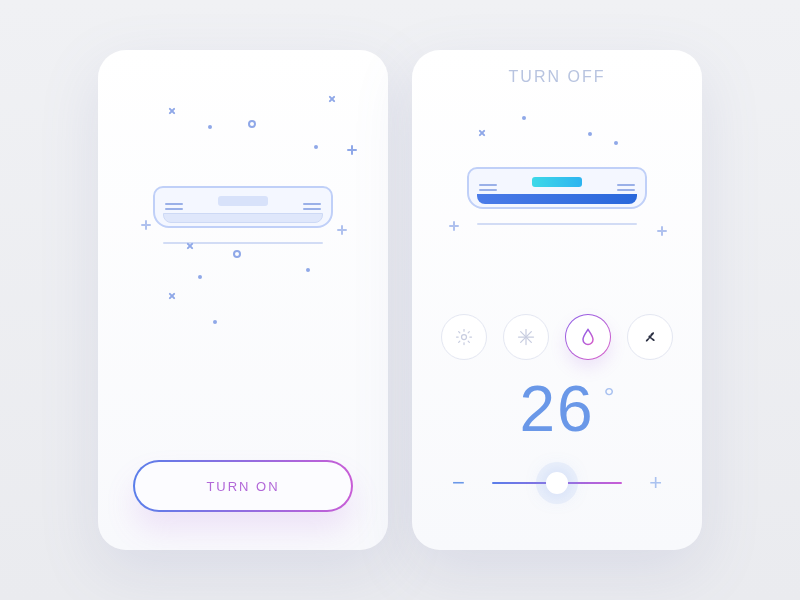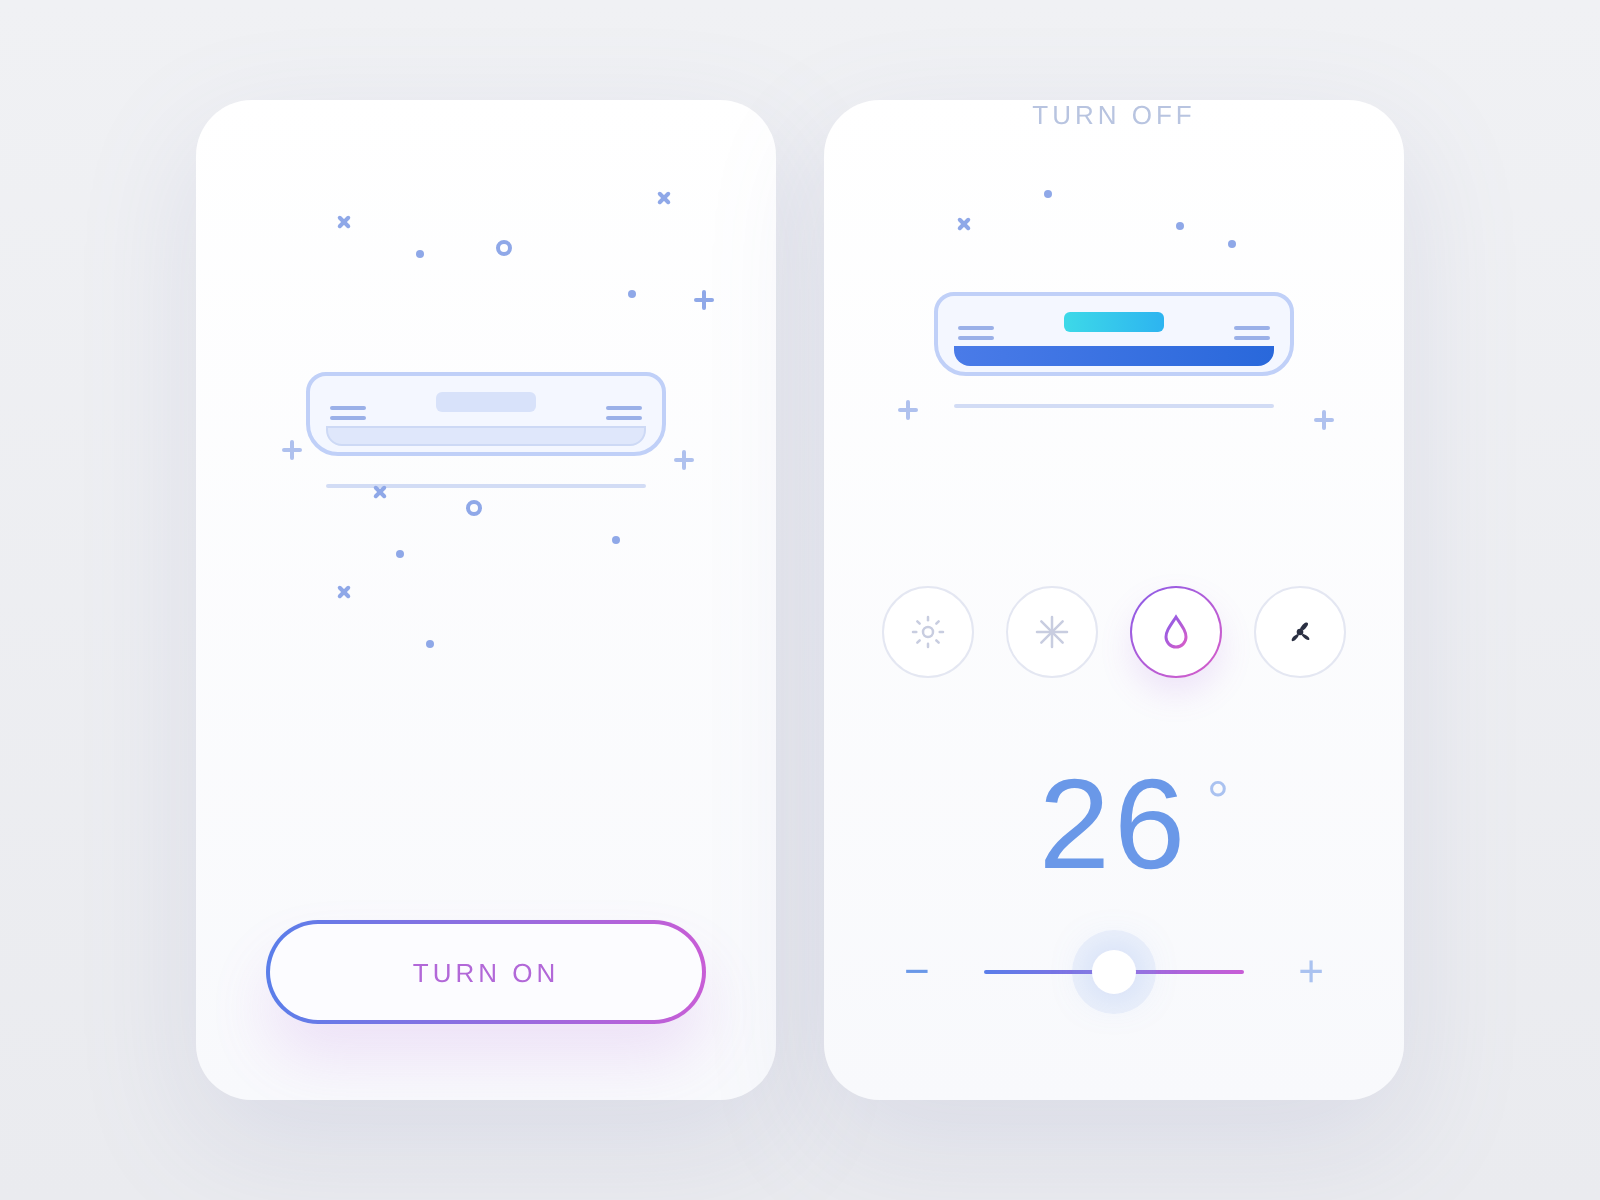--- a/index.html
+++ b/index.html
@@ -13,22 +13,22 @@
 .card {
   width: 290px; height: 500px;
   background: linear-gradient(180deg, #ffffff 0%, #f8f9fc 100%);
   border-radius: 28px;
   box-shadow: 0 20px 60px rgba(120,130,180,0.15);
   position: relative;
   overflow: hidden;
   display: flex; flex-direction: column; align-items: center;
 }
 .top-label {
-  font-size: 13px; letter-spacing: 2px; font-weight: 500;
-  color: #b8c4e0; margin-top: 0;
+  font-size: 16px; letter-spacing: 2px; font-weight: 500;
+  color: #b8c4e0; margin-top: 18px;
 }
 .illustration {
   position: relative; width: 100%; height: 220px;
   display: flex; flex-direction: column; align-items: center; justify-content: center;
 }
 .illustration.tall { height: 290px; margin-top: 20px; }
 .ac-unit {
   width: 180px; height: 50px; position: relative;
 }
 .ac-body {
@@ -104,21 +104,21 @@
   background:
     linear-gradient(#fff,#fff) padding-box,
     linear-gradient(135deg, #8a5ce8, #d95dc8) border-box;
   border:1.5px solid transparent;
   box-shadow: 0 8px 16px rgba(170,100,220,0.15);
 }
 .mode-icon { width:20px; height:20px; }
 
 .temp-display {
   font-size:64px; font-weight:200; color:#6a98e8;
-  margin-top:36px; letter-spacing:2px; position:relative;
+  margin-top:12px; letter-spacing:2px; position:relative;
 }
 .temp-deg { font-size:28px; position:absolute; top:10px; right:-22px; color:#aac2f0; }
 
 .slider-row {
   width:210px; margin-top:24px; display:flex; align-items:center; justify-content:space-between;
 }
 .slider-boundary { font-size:22px; font-weight:200; cursor:pointer; }
 .slider-minus { color:#6a98e8; }
 .slider-plus { color:#aac2f0; }
 .slider-track {

